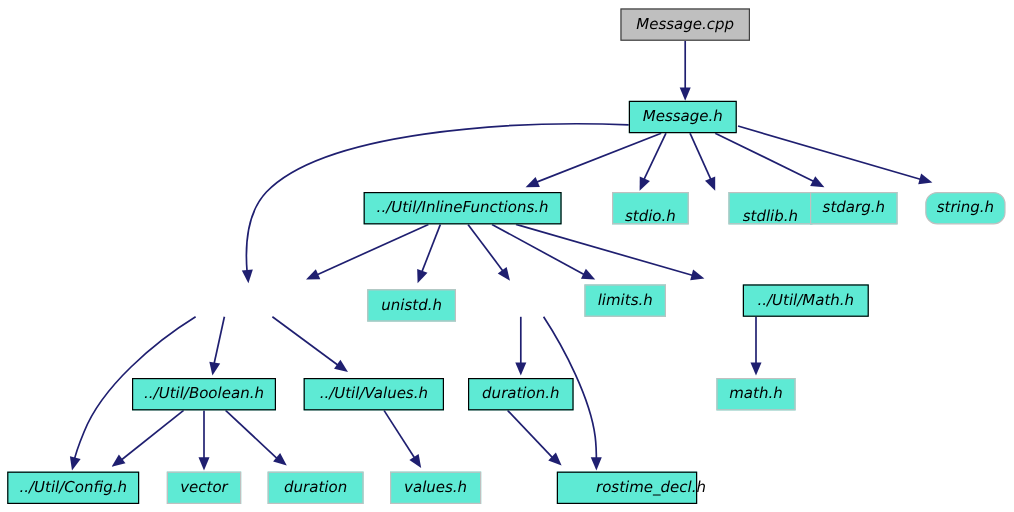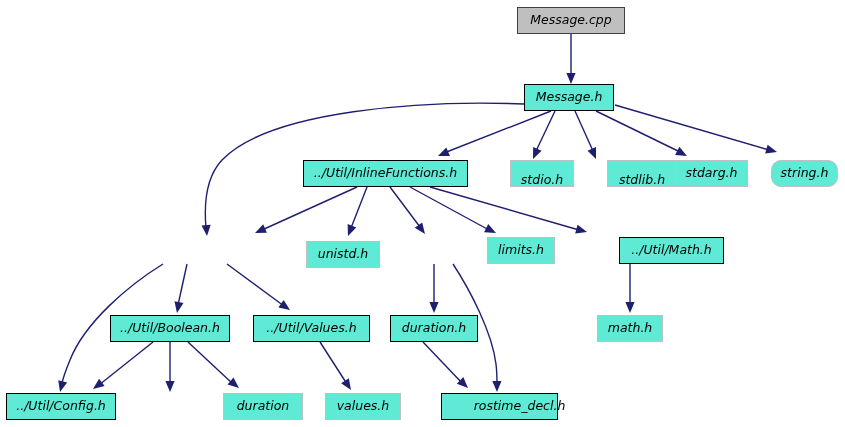--- a/index.html
+++ b/index.html
@@ -102,22 +102,25 @@
     </div>
     <div class="node solid" style="left: 253px; top: 315px; width: 117px; height: 27px;">
       <span>../Util/Values.h</span>
     </div>
     <div class="node faint" style="left: 597px; top: 315px; width: 66px; height: 27px;">
       <span>math.h</span>
     </div>
     <div class="node solid" style="left: 6px; top: 393px; width: 110px; height: 27px;">
       <span>../Util/Config.h</span>
     </div>
+    <div class="node faint" style="left: 139px; top: 393px; width: 62px; height: 27px;">
+      <span>vector</span>
+    </div>
     <div class="node faint" style="left: 223px; top: 393px; width: 80px; height: 27px;">
       <span>duration</span>
     </div>
     <div class="node faint" style="left: 325px; top: 393px; width: 76px; height: 27px;">
       <span>values.h</span>
     </div>
-    <div class="node solid" style="left: 441px; top: 393px; width: 117px; height: 27px; padding-left: 40px;">
+    <div class="node solid" style="left: 464px; top: 393px; width: 117px; height: 27px; padding-left: 40px;">
       <span>rostime_decl.h</span>
     </div>
   </div>
 
 </body></html>

